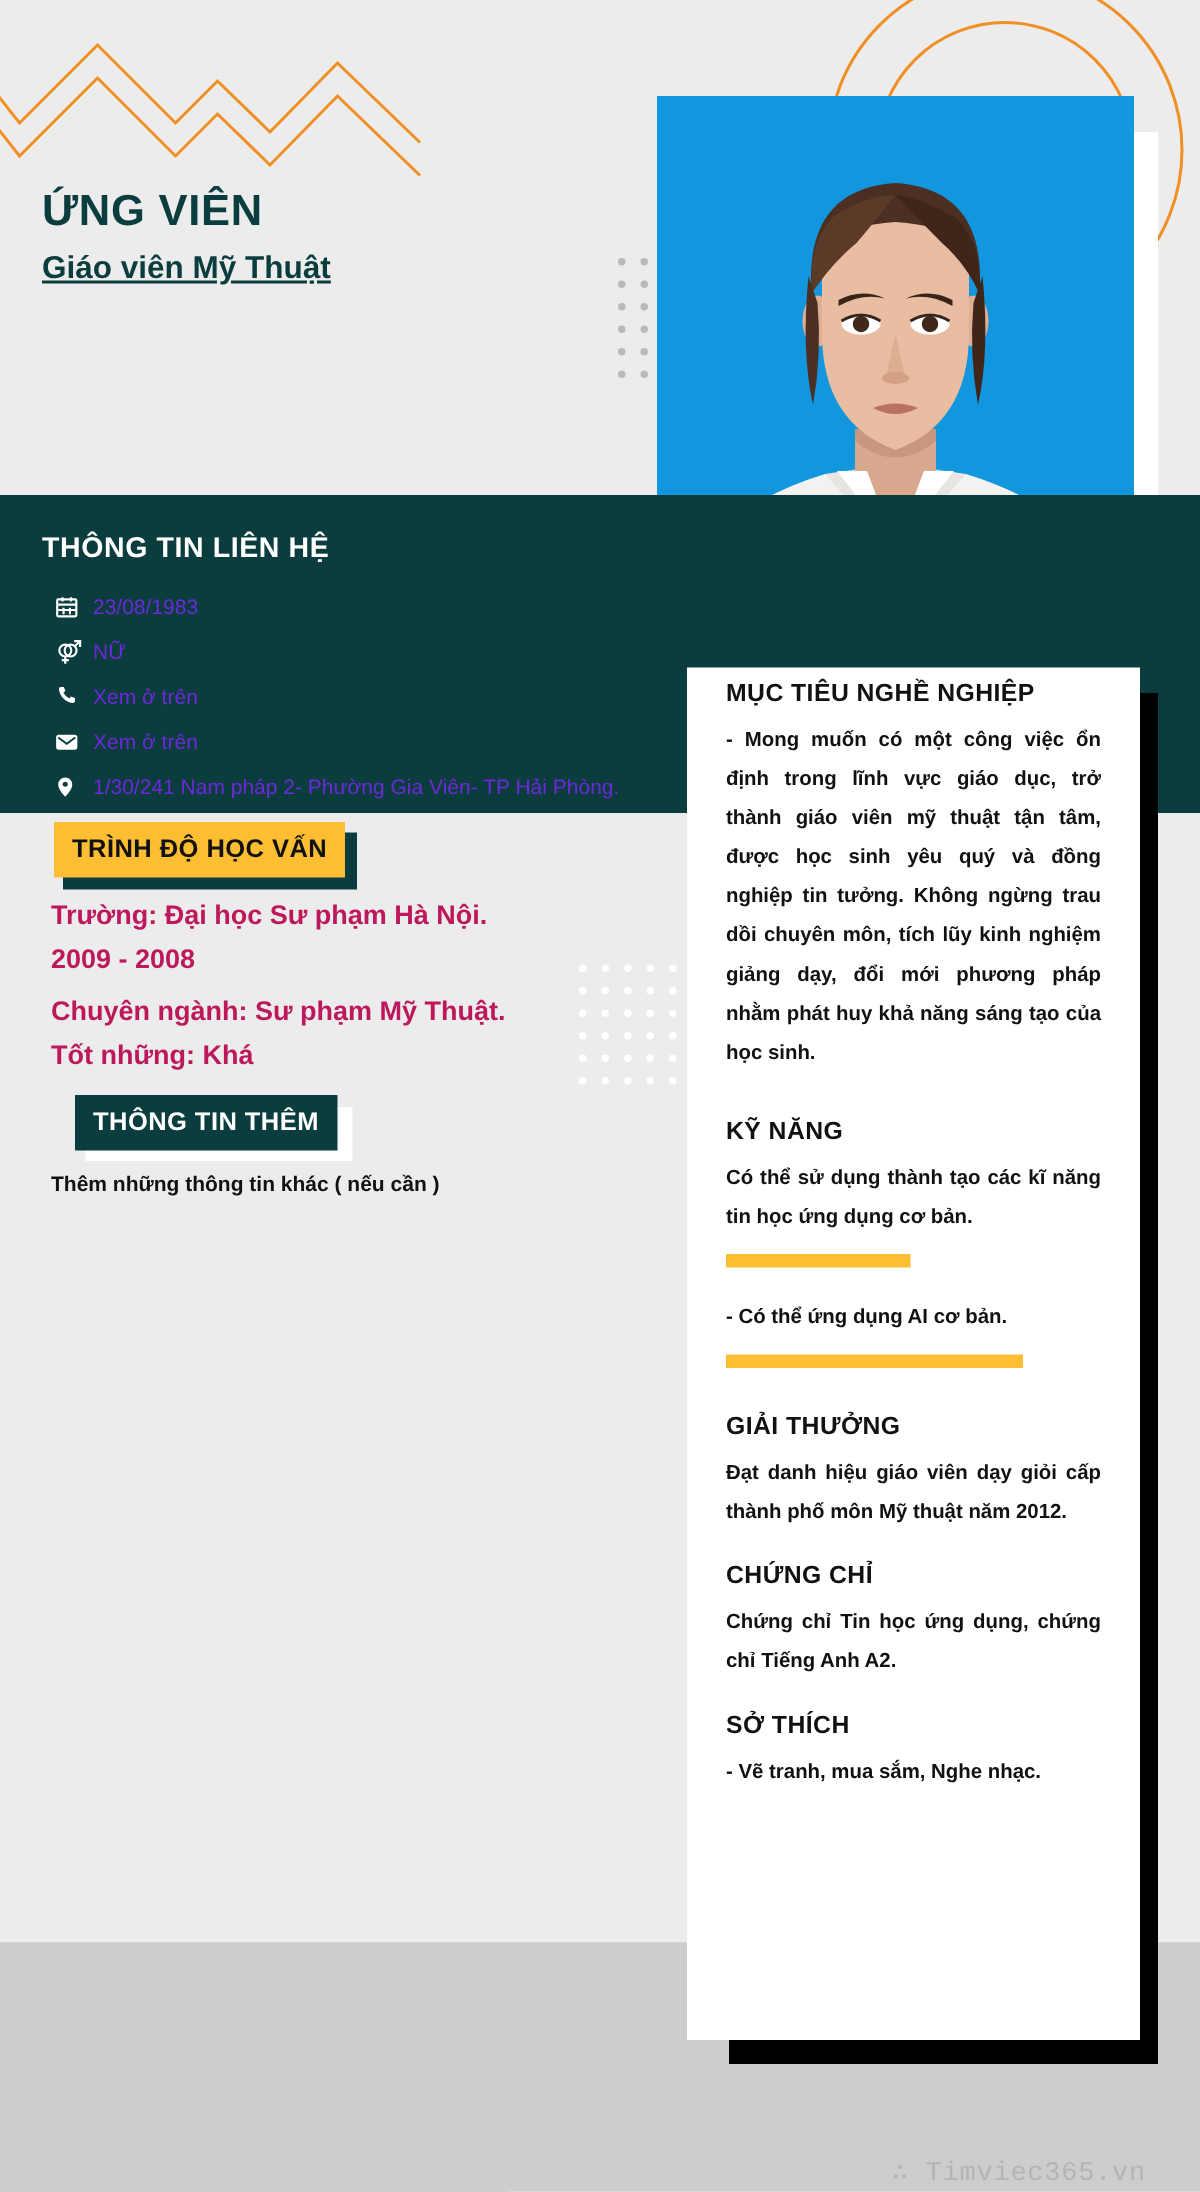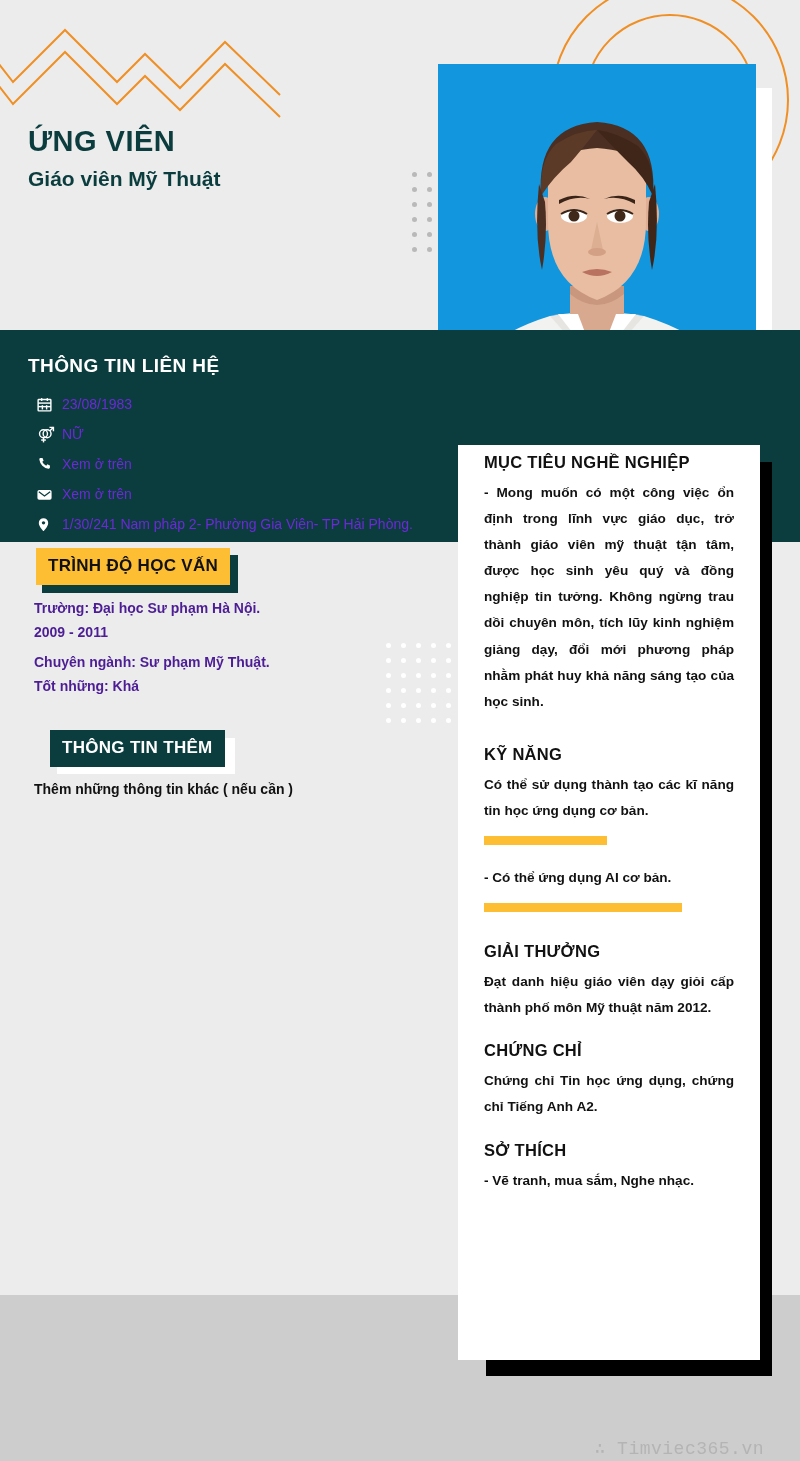--- a/index.html
+++ b/index.html
@@ -92,20 +92,21 @@
     color: #0b3d3f;
     letter-spacing: 0.5px;
   }
   .header-sub {
     position: absolute;
     left: 28px;
     top: 167px;
     font-size: 21px;
     font-weight: bold;
     color: #0b3d3f;
+    text-decoration: underline;
   }
 
   
   .contact-band {
     position: absolute;
     left: 0;
     top: 330px;
     width: 800px;
     height: 212px;
     background: #0b3d3f;
@@ -169,23 +170,23 @@
     letter-spacing: 0.3px;
   }
 
   .edu-lines {
     position: absolute;
     left: 34px;
     top: 600px;
     width: 400px;
   }
   .edu-line {
-    font-size: 14px;
-    font-weight: bold;
-    color: #4c1d95;
+    font-size: 18px;
+    font-weight: bold;
+    color: #be185d;
     margin-bottom: 14px;
   }
   .edu-line.tight { margin-bottom: 8px; }
 
   .badge-teal-wrap {
     position: absolute;
     left: 50px;
     top: 730px;
   }
   .badge-teal-shadow {
@@ -450,21 +451,21 @@
 
   </div>
 
   <div class="badge-yellow-wrap">
     <div class="badge-yellow-shadow"></div>
     <div class="badge-yellow">TRÌNH ĐỘ HỌC VẤN</div>
   </div>
 
   <div class="edu-lines">
     <div class="edu-line tight">Trường: Đại học Sư phạm Hà Nội.</div>
-    <div class="edu-line">2009 - 2011</div>
+    <div class="edu-line">2009 - 2008</div>
     <div class="edu-line tight">Chuyên ngành: Sư phạm Mỹ Thuật.</div>
     <div class="edu-line">Tốt những: Khá</div>
   </div>
 
   <div class="badge-teal-wrap">
     <div class="badge-teal-shadow"></div>
     <div class="badge-teal">THÔNG TIN THÊM</div>
   </div>
   <div class="extra-note">Thêm những thông tin khác ( nếu cần )</div>
 

